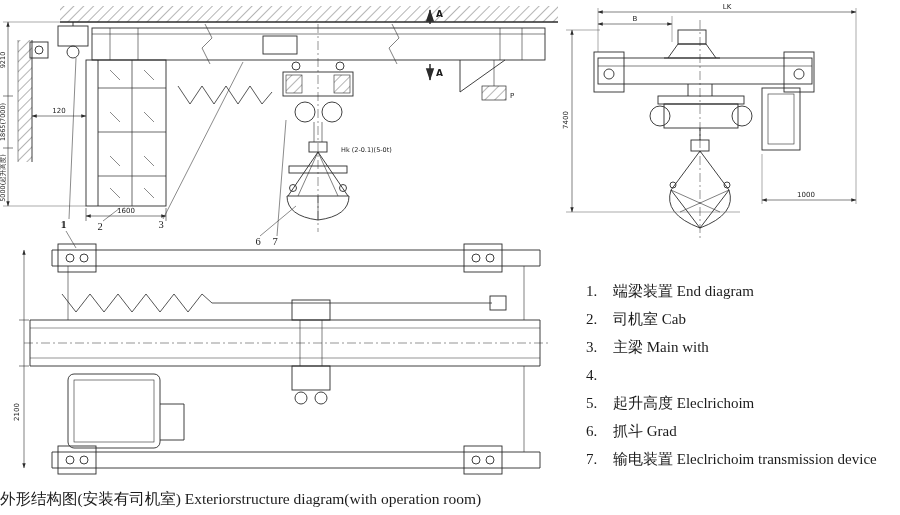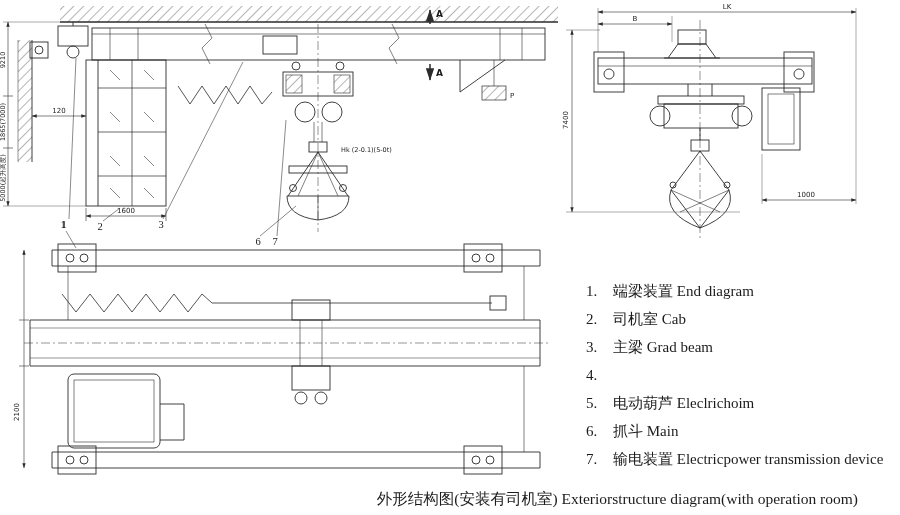--- a/index.html
+++ b/index.html
@@ -8,21 +8,21 @@
   .drawing{position:absolute;left:0;top:0;}
   svg text{fill:#1b1b1b;stroke:none;font-family:"DejaVu Sans",sans-serif;}
   .t7{font-size:7px;}
   .t65{font-size:6.5px;}
   .call{font-family:"Liberation Serif",serif;font-size:10.5px;}
   .sec{font-size:9px;font-weight:bold;}
   .legend{position:absolute;left:586px;top:281px;width:310px;}
   .legend-item{display:flex;align-items:baseline;margin-bottom:8px;
                font-size:15px;line-height:20px;}
   .legend-item .num{width:27px;flex:0 0 27px;}
-  .caption{position:absolute;top:489px;left:0;width:858px;text-align:right;
+  .caption{position:absolute;top:489px;left:0;width:858px;text-align:left;
            font-size:15.5px;}
 </style>
 </head>
 <body>
 
 <div class="page">
 
 <svg class="drawing" width="900" height="482" viewBox="0 0 900 482">
   <defs>
     <pattern id="hatch" width="7" height="7" patternUnits="userSpaceOnUse" patternTransform="rotate(45)">
@@ -310,34 +310,34 @@
   <div class="legend-item">
     <span class="num">1.</span>
     <span class="lab">端梁装置 End diagram</span>
   </div>
   <div class="legend-item">
     <span class="num">2.</span>
     <span class="lab">司机室 Cab</span>
   </div>
   <div class="legend-item">
     <span class="num">3.</span>
-    <span class="lab">主梁 Grad beam</span>
+    <span class="lab">主梁 Main with</span>
   </div>
   <div class="legend-item">
     <span class="num">4.</span>
   </div>
   <div class="legend-item">
     <span class="num">5.</span>
-    <span class="lab">电动葫芦 Eleclrichoim</span>
+    <span class="lab">起升高度 Eleclrichoim</span>
   </div>
   <div class="legend-item">
     <span class="num">6.</span>
-    <span class="lab">抓斗 Main</span>
+    <span class="lab">抓斗 Grad</span>
   </div>
   <div class="legend-item">
     <span class="num">7.</span>
-    <span class="lab">输电装置 Electricpower transmission device</span>
+    <span class="lab">输电装置 Eleclrichoim transmission device</span>
   </div>
 </div>
 
 <div class="caption">外形结构图(安装有司机室) Exteriorstructure diagram(with operation room)</div>
 
 </div>
 
 </body></html>

